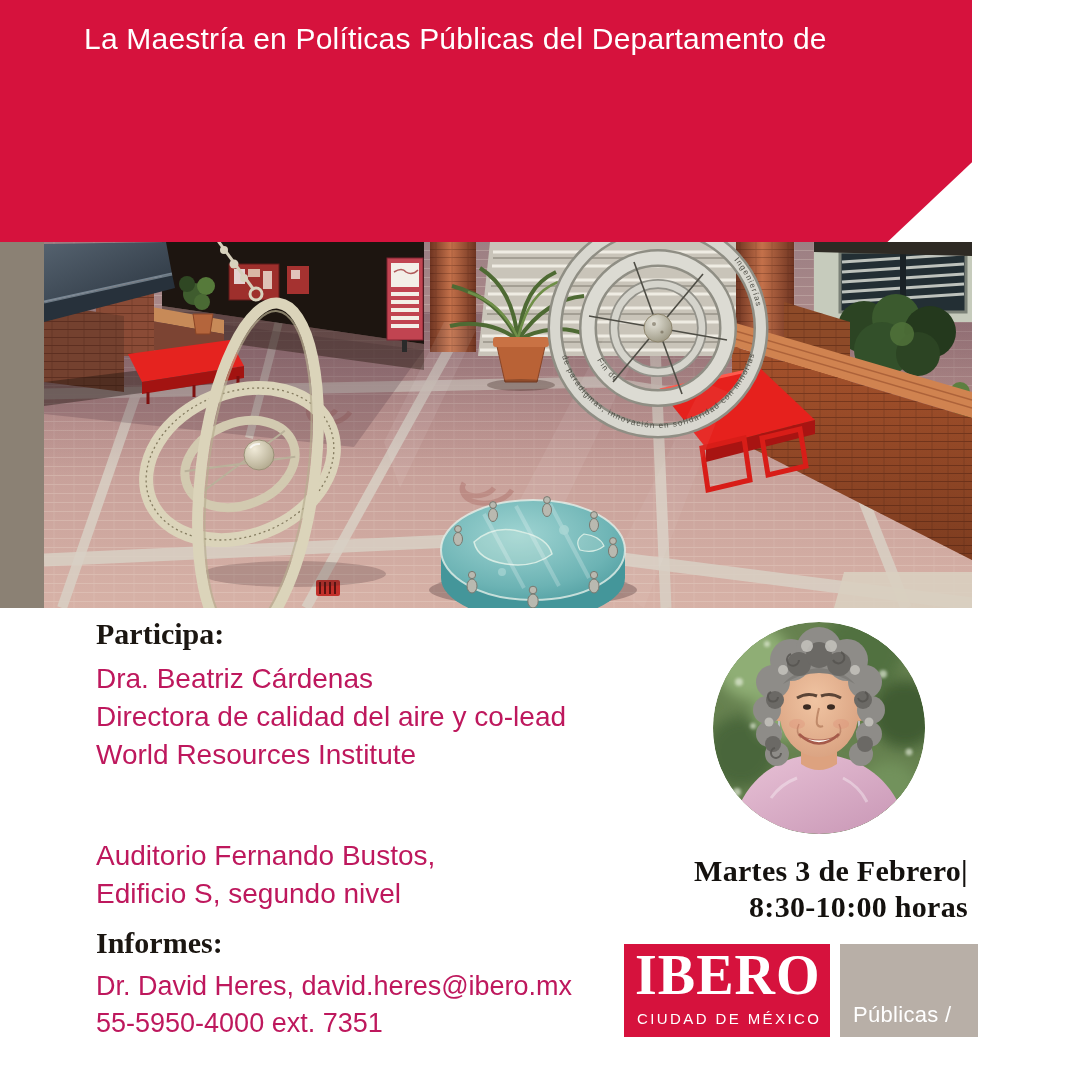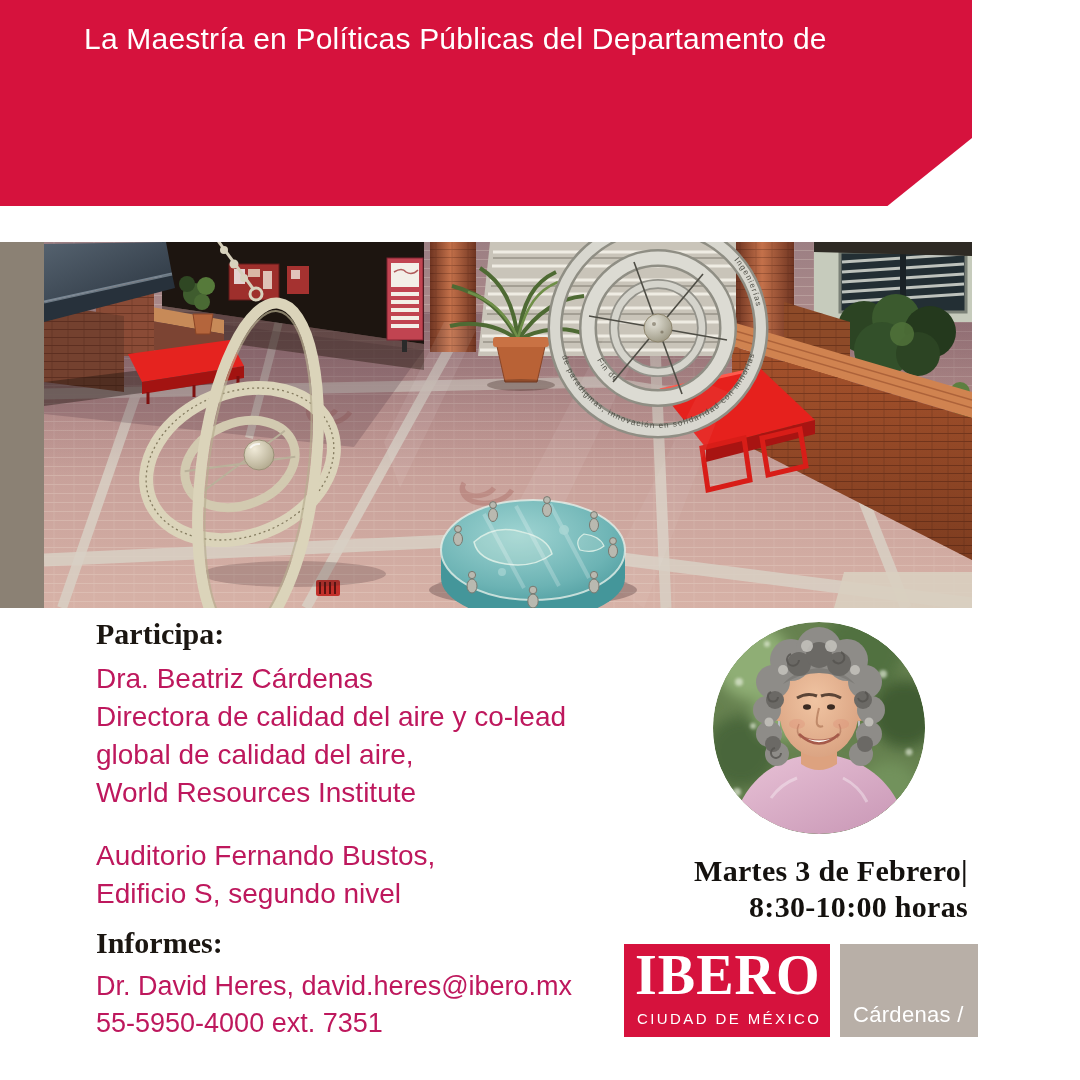--- a/index.html
+++ b/index.html
@@ -3,21 +3,21 @@
 <meta charset="utf-8">
 <style>
   html,body{margin:0;padding:0;}
   body{
     width:1080px;height:1080px;position:relative;background:#ffffff;
     font-family:"Liberation Sans",sans-serif;overflow:hidden;
   }
   .abs{position:absolute;}
   
   .banner{
-    left:0;top:0;width:972px;height:206px;background:#D6123D;
+    left:0;top:0;width:972px;height:242px;background:#D6123D;
     clip-path:polygon(0 0,100% 0,100% 67%,91.3% 100%,0 100%);
   }
   .banner-kicker{
     left:84px;top:16px;width:820px;color:#ffffff;
     font-size:30px;line-height:46px;font-weight:400;letter-spacing:.2px;
   }
   .banner-title{
     left:84px;top:114px;width:880px;color:#ffffff;
     font-family:"Liberation Serif",serif;font-weight:bold;
     font-size:46px;line-height:57px;letter-spacing:-.5px;
@@ -398,21 +398,20 @@
       <text><textPath href="#ep3">Fin de</textPath></text>
     </g>
   </g>
 </svg>
 
 <div class="abs h-serif participa-h">Participa:</div>
 
 <div class="abs gray-block speaker-block">
   <div>Dra. Beatriz Cárdenas</div>
   <div>Directora de calidad del aire y co-lead</div>
-  <div>global de calidad del aire,</div>
   <div>World Resources Institute</div>
 </div>
 
 <div class="abs gray-block venue-block">
   <div>Auditorio Fernando Bustos,</div>
   <div>Edificio S, segundo nivel</div>
 </div>
 
 <div class="abs h-serif informes-h">Informes:</div>
 
@@ -532,14 +531,14 @@
 <div class="abs schedule">
   <div>Martes 3 de Febrero|</div>
   <div>8:30-10:00 horas</div>
 </div>
 
 <div class="abs ibero-box">
   <div class="ibero-word">IBERO</div>
   <div class="ibero-sub">CIUDAD DE MÉXICO</div>
 </div>
 <div class="abs econ-box">
-  <div class="econ-label">Cárdenas /</div>
+  <div class="econ-label">Públicas /</div>
 </div>
 
 </body></html>

